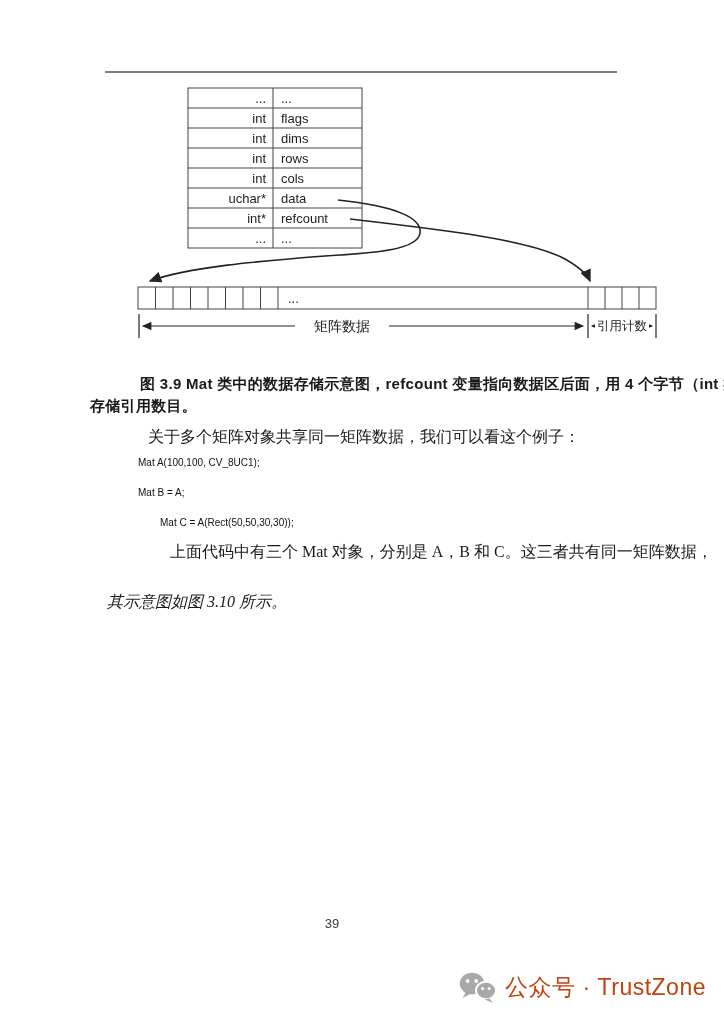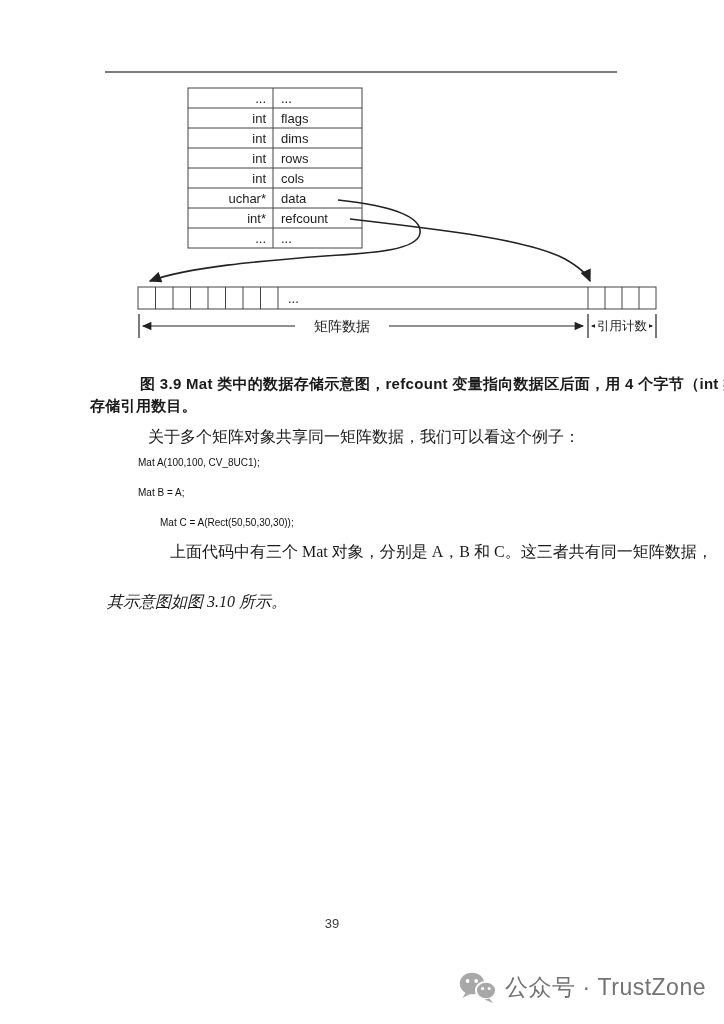--- a/index.html
+++ b/index.html
@@ -59,21 +59,21 @@
     font-family: "Liberation Sans", sans-serif;
     font-size: 13px;
     color: #3c3c3c;
   }
   .watermark {
     position: absolute;
     right: 18px; top: 970px;
     display: flex;
     align-items: center;
     gap: 7px;
-    color: #737373;
+    color: #c2410c;
     font-family: "Liberation Sans", sans-serif;
     font-size: 23px;
     letter-spacing: 0.5px;
     white-space: nowrap;
   }
 </style>
 </head>
 <body>
 
 <div class="page">

